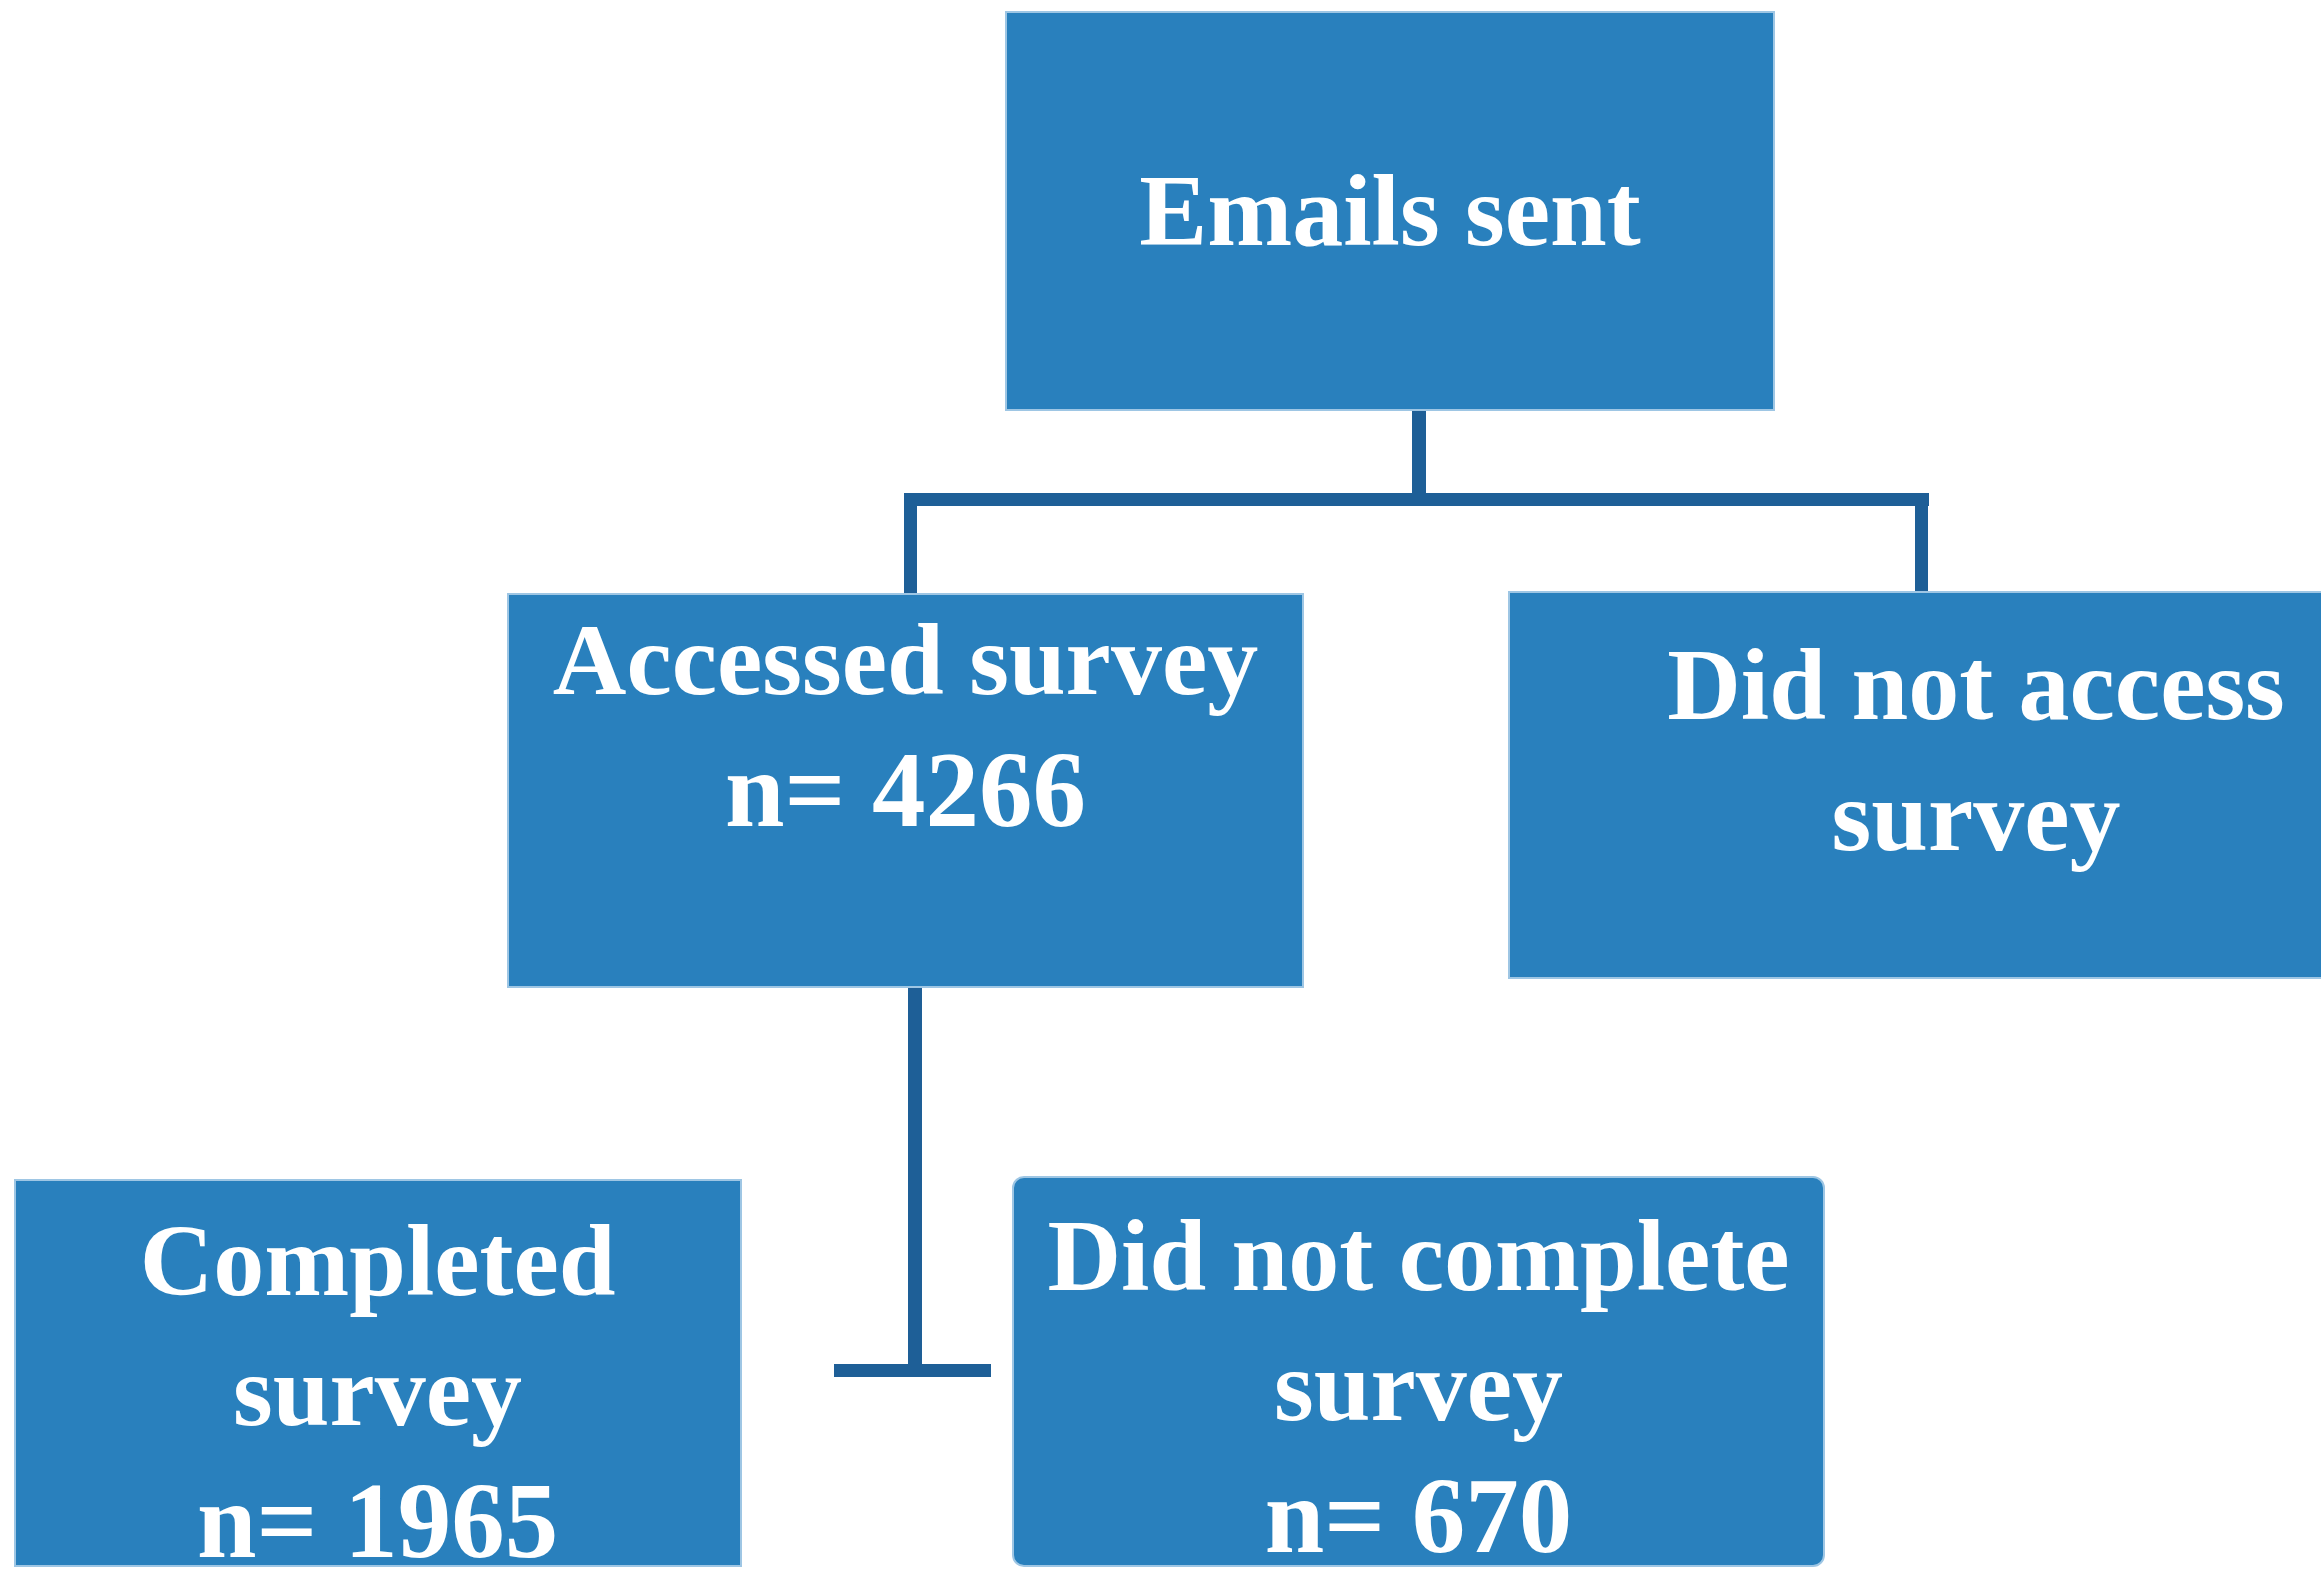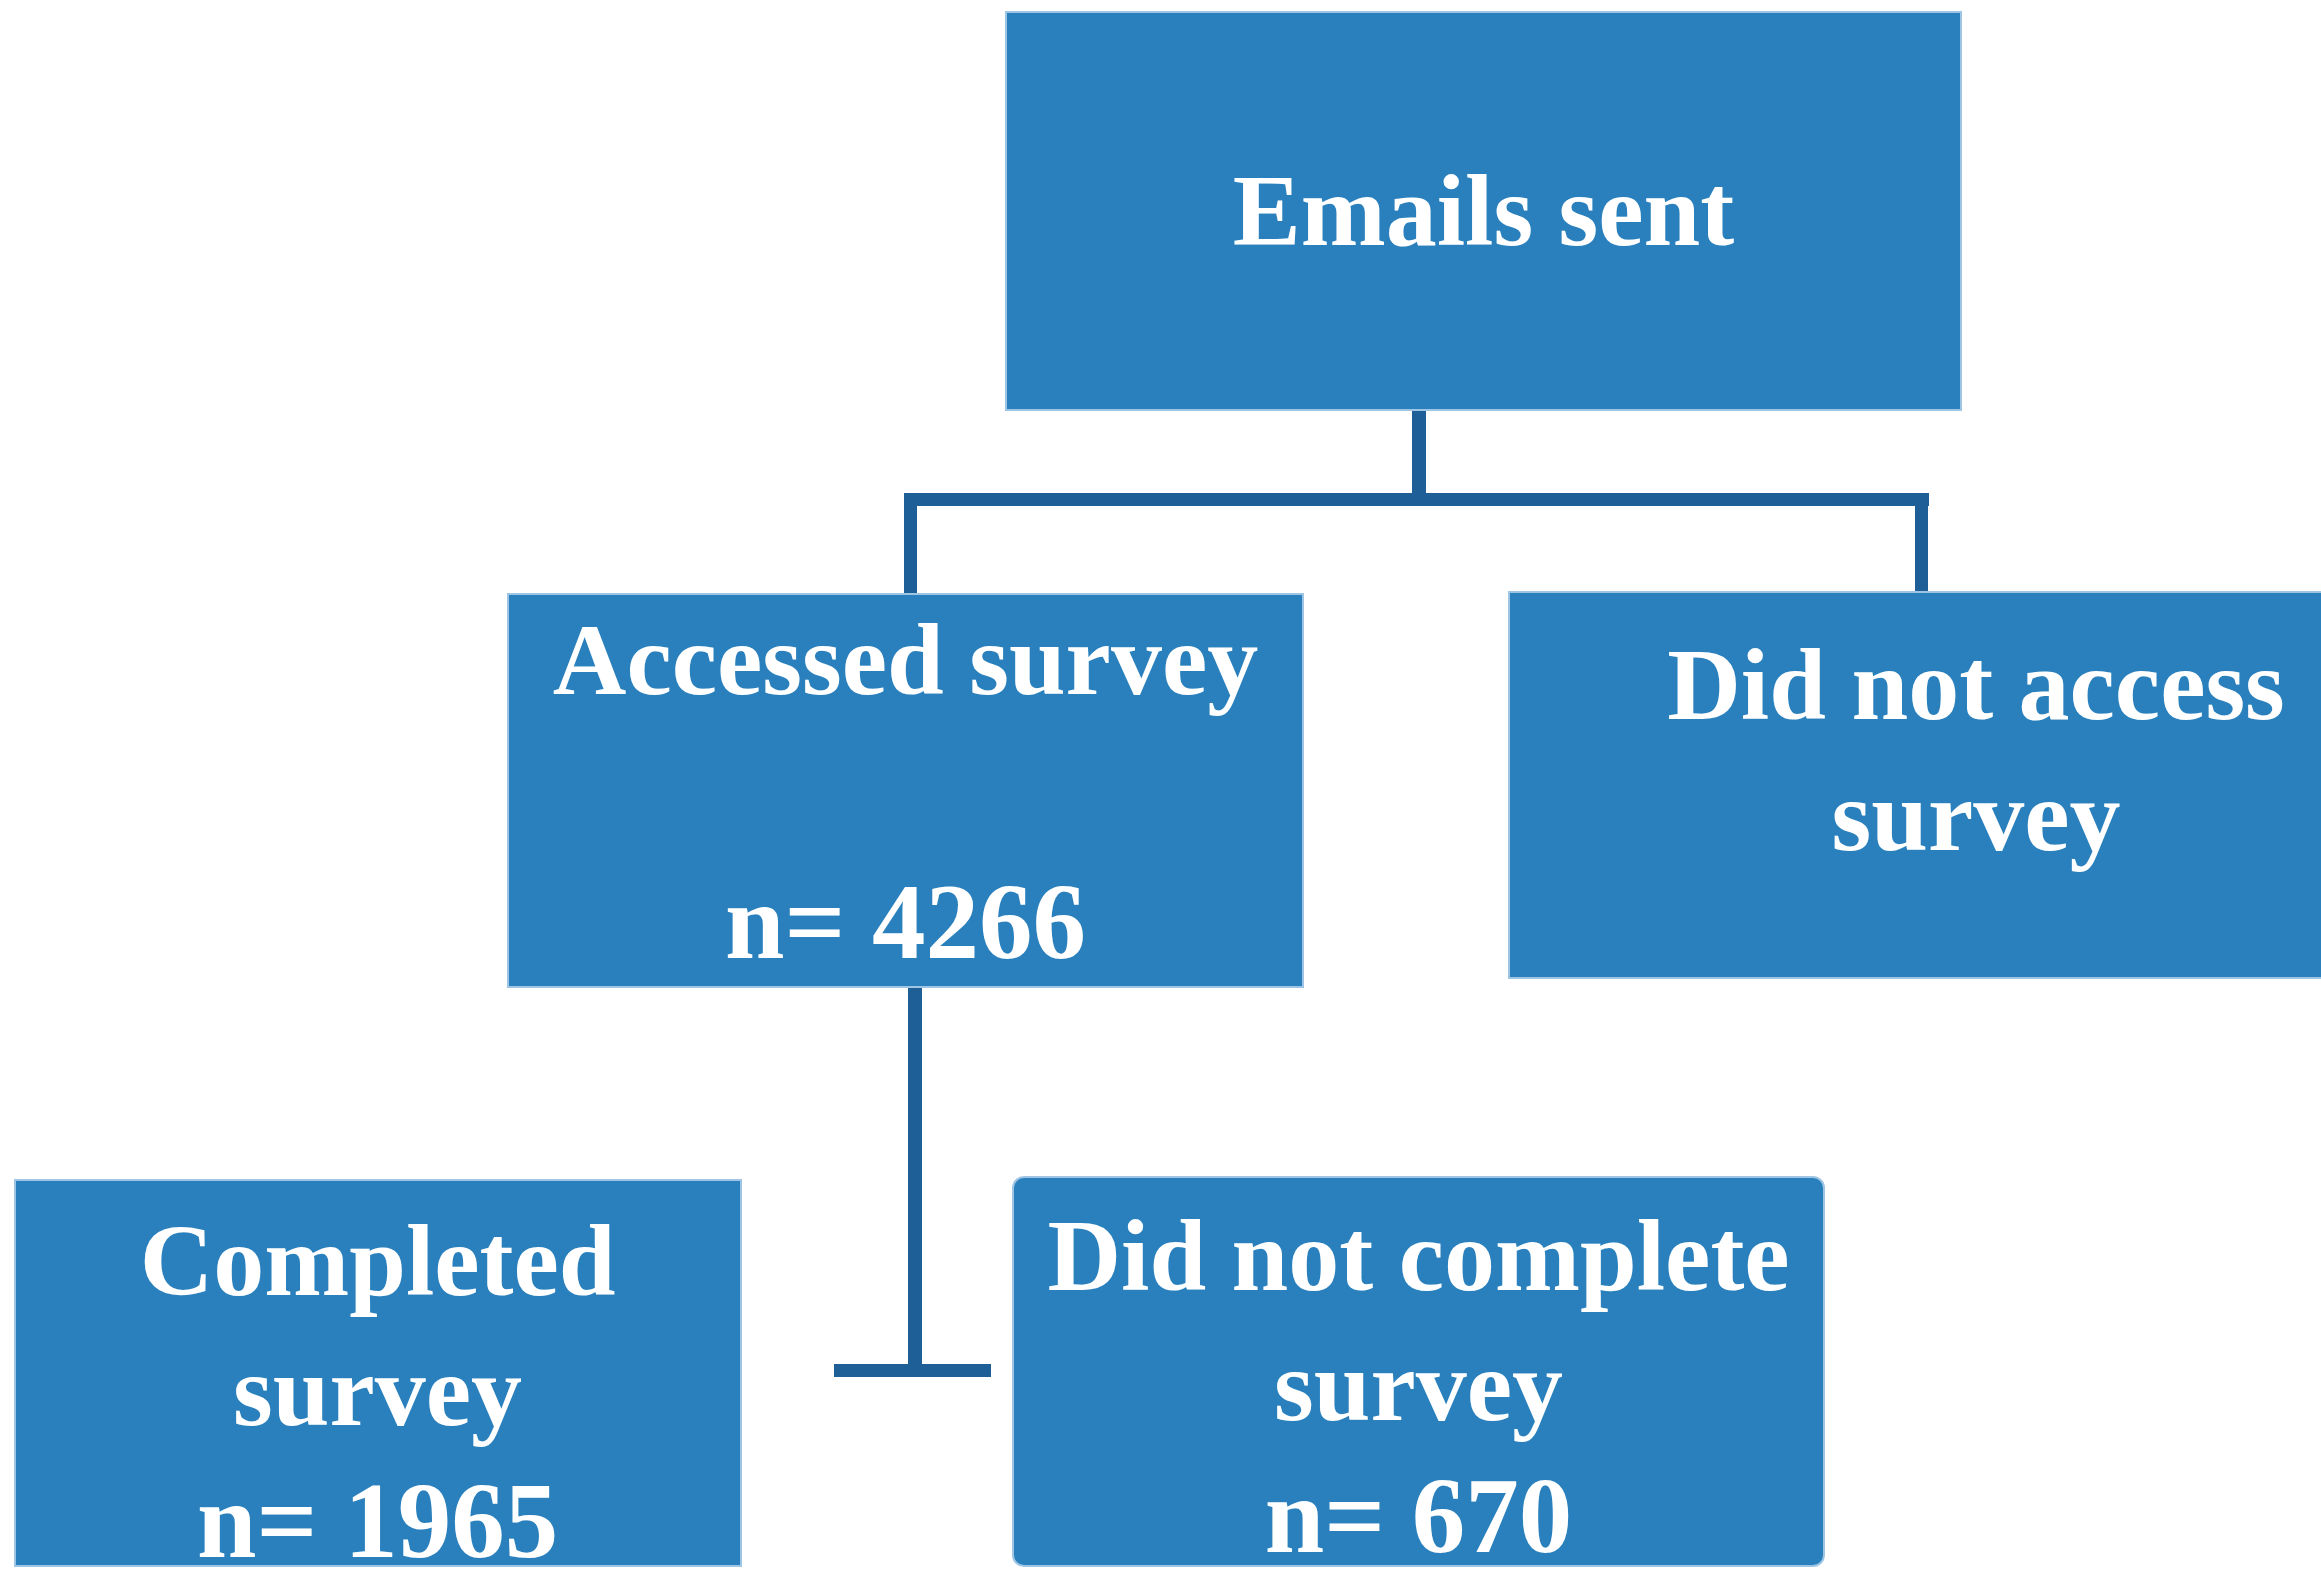--- a/index.html
+++ b/index.html
@@ -17,22 +17,22 @@
     box-sizing:border-box;
     display:flex;flex-direction:column;align-items:center;
     color:var(--text,#ffffff);
     font-weight:bold;text-align:center;
   }
   .node .label{font-size:102px;line-height:1.28;white-space:pre-line;}
   .node .nval{font-size:107px;line-height:1.2;}
   .conn{position:absolute;background:var(--connector,#1E5F97);}
 
   
-  #node-emails-sent        {left:1005px;top:11px;  width:957px;height:400px;justify-content:space-around;}
-  #node-accessed           {left:507px; top:593px; width:797px;height:395px;justify-content:space-between;gap:15px;}
+  #node-emails-sent        {left:1005px;top:11px;  width:770px;height:400px;justify-content:space-around;}
+  #node-accessed           {left:507px; top:593px; width:797px;height:395px;justify-content:flex-start;}
   #node-not-access         {left:1508px;top:591px; width:936px;height:388px;justify-content:space-between;padding:27px 9px 12.7px;}
   #node-completed          {left:13.6px;  top:1179px;width:728px;height:388px;justify-content:space-between;padding:14.5px 9px 11px;}
   #node-not-complete       {left:1012px;top:1176px;width:813px;height:391px;justify-content:space-between;padding:12.7px 9px 14.5px;border-radius:12px;}
 
   
   #conn-stem-top   {left:1412px;top:409px; width:13.6px;  height:91px;}
   #conn-branch-h   {left:904px; top:493px; width:1025px;height:12.7px;}
   #conn-drop-left  {left:904px; top:493px; width:12.7px;  height:102px;}
   #conn-drop-right {left:1915px;top:493px; width:12.7px;  height:102px;}
   #conn-stem-mid   {left:908px; top:988px;width:13.6px;  height:388px;}

